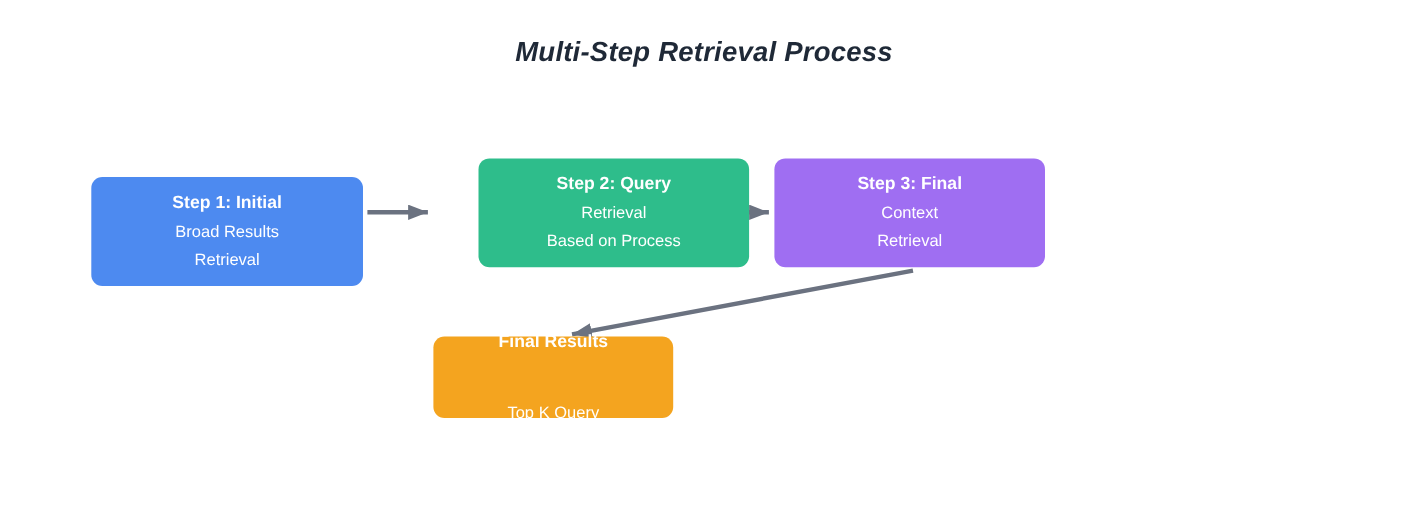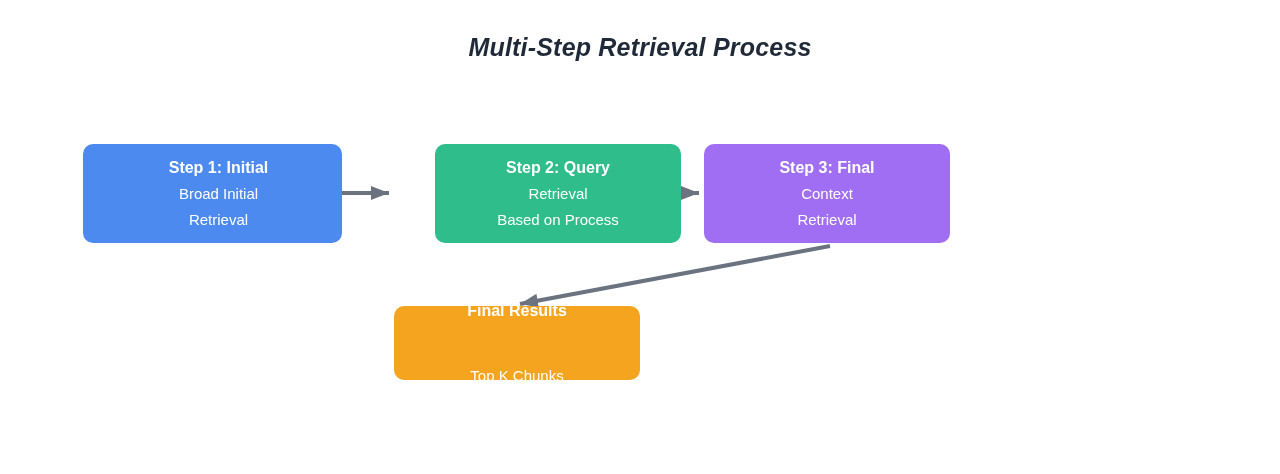--- a/index.html
+++ b/index.html
@@ -38,24 +38,24 @@
     justify-content: center;
     text-align: center;
     gap: 8px;
     font-size: 15px;
     line-height: 1.15;
   }
   .node .head {
     font-weight: bold;
     font-size: 16px;
   }
-  .n-step1 { left: 83px;  top: 144px; width: 247px; height: 99px; background: var(--color-step1, #4d8af0); padding-left: 12px; }
+  .n-step1 { left: 83px;  top: 161px; width: 247px; height: 99px; background: var(--color-step1, #4d8af0); }
   .n-step2 { left: 394px; top: 144px; width: 246px; height: 99px; background: var(--color-step2, #2ebd8b); margin-left: 41px; }
   .n-step3 { left: 704px; top: 144px; width: 246px; height: 99px; background: var(--color-step3, #9f6ef2); }
-  .n-final { left: 394px; top: 306px; width: 246px; height: 74px; background: var(--color-final, #f4a41f); gap: 46px; }
+  .n-final { left: 394px; top: 306px; width: 218px; height: 74px; background: var(--color-final, #f4a41f); gap: 46px; }
   .arrows {
     position: absolute;
     left: 0;
     top: 0;
     width: 1280px;
     height: 474px;
     pointer-events: none;
   }
   .arrows line {
     stroke: var(--color-arrow, #6b7280);
@@ -78,34 +78,34 @@
         <path class="arrowhead-path" d="M0,0 L18,7 L0,14 Z"></path>
       </marker>
     </defs>
     <line x1="334" y1="193" x2="389" y2="193" marker-end="url(#arrowhead)"></line>
     <line x1="645" y1="193" x2="699" y2="193" marker-end="url(#arrowhead)"></line>
     <line x1="830" y1="246" x2="520" y2="304" marker-end="url(#arrowhead)"></line>
   </svg>
 
   <div class="node n-step1">
     <div class="head">Step 1: Initial</div>
-    <div class="sub">Broad Initial</div>
+    <div class="sub">Broad Results</div>
     <div class="sub">Retrieval</div>
   </div>
 
   <div class="node n-step2">
     <div class="head">Step 2: Query</div>
     <div class="sub">Retrieval</div>
     <div class="sub">Based on Process</div>
   </div>
 
   <div class="node n-step3">
     <div class="head">Step 3: Final</div>
     <div class="sub">Context</div>
     <div class="sub">Retrieval</div>
   </div>
 
   <div class="node n-final">
     <div class="head">Final Results</div>
-    <div class="sub">Top K Chunks</div>
+    <div class="sub">Top K Query</div>
   </div>
 
 </div>
 
 </body></html>

